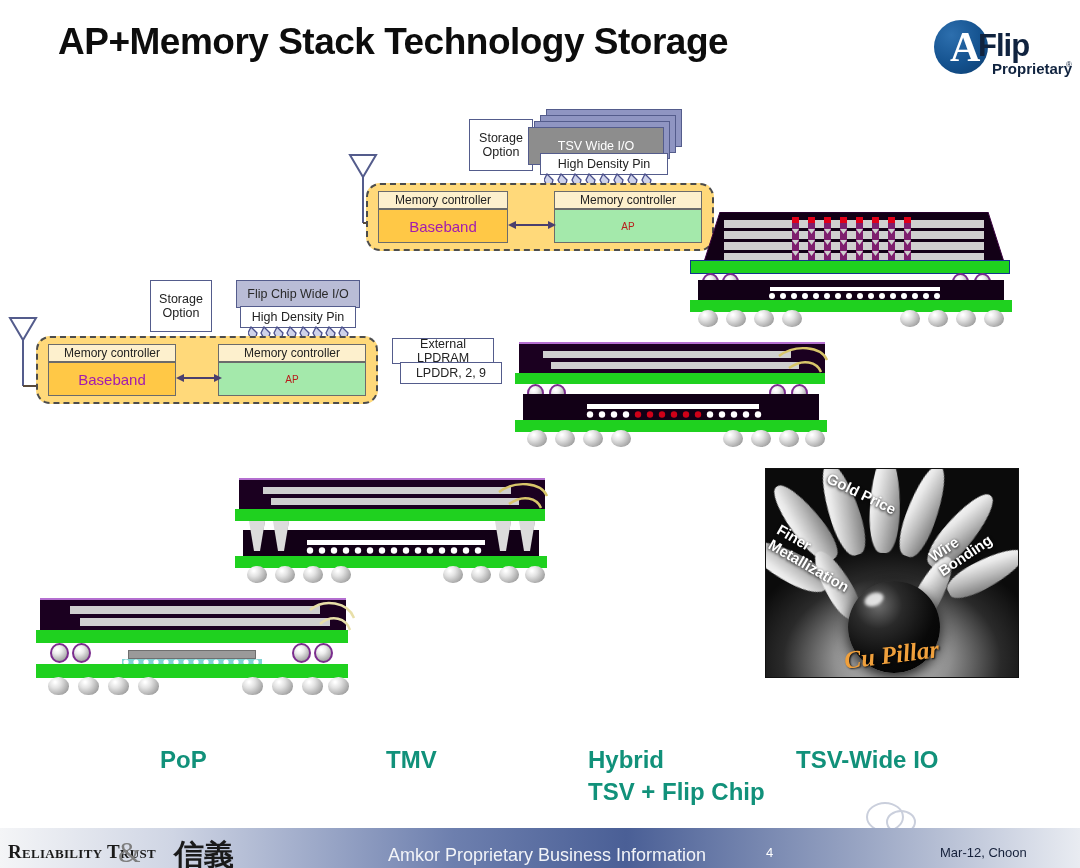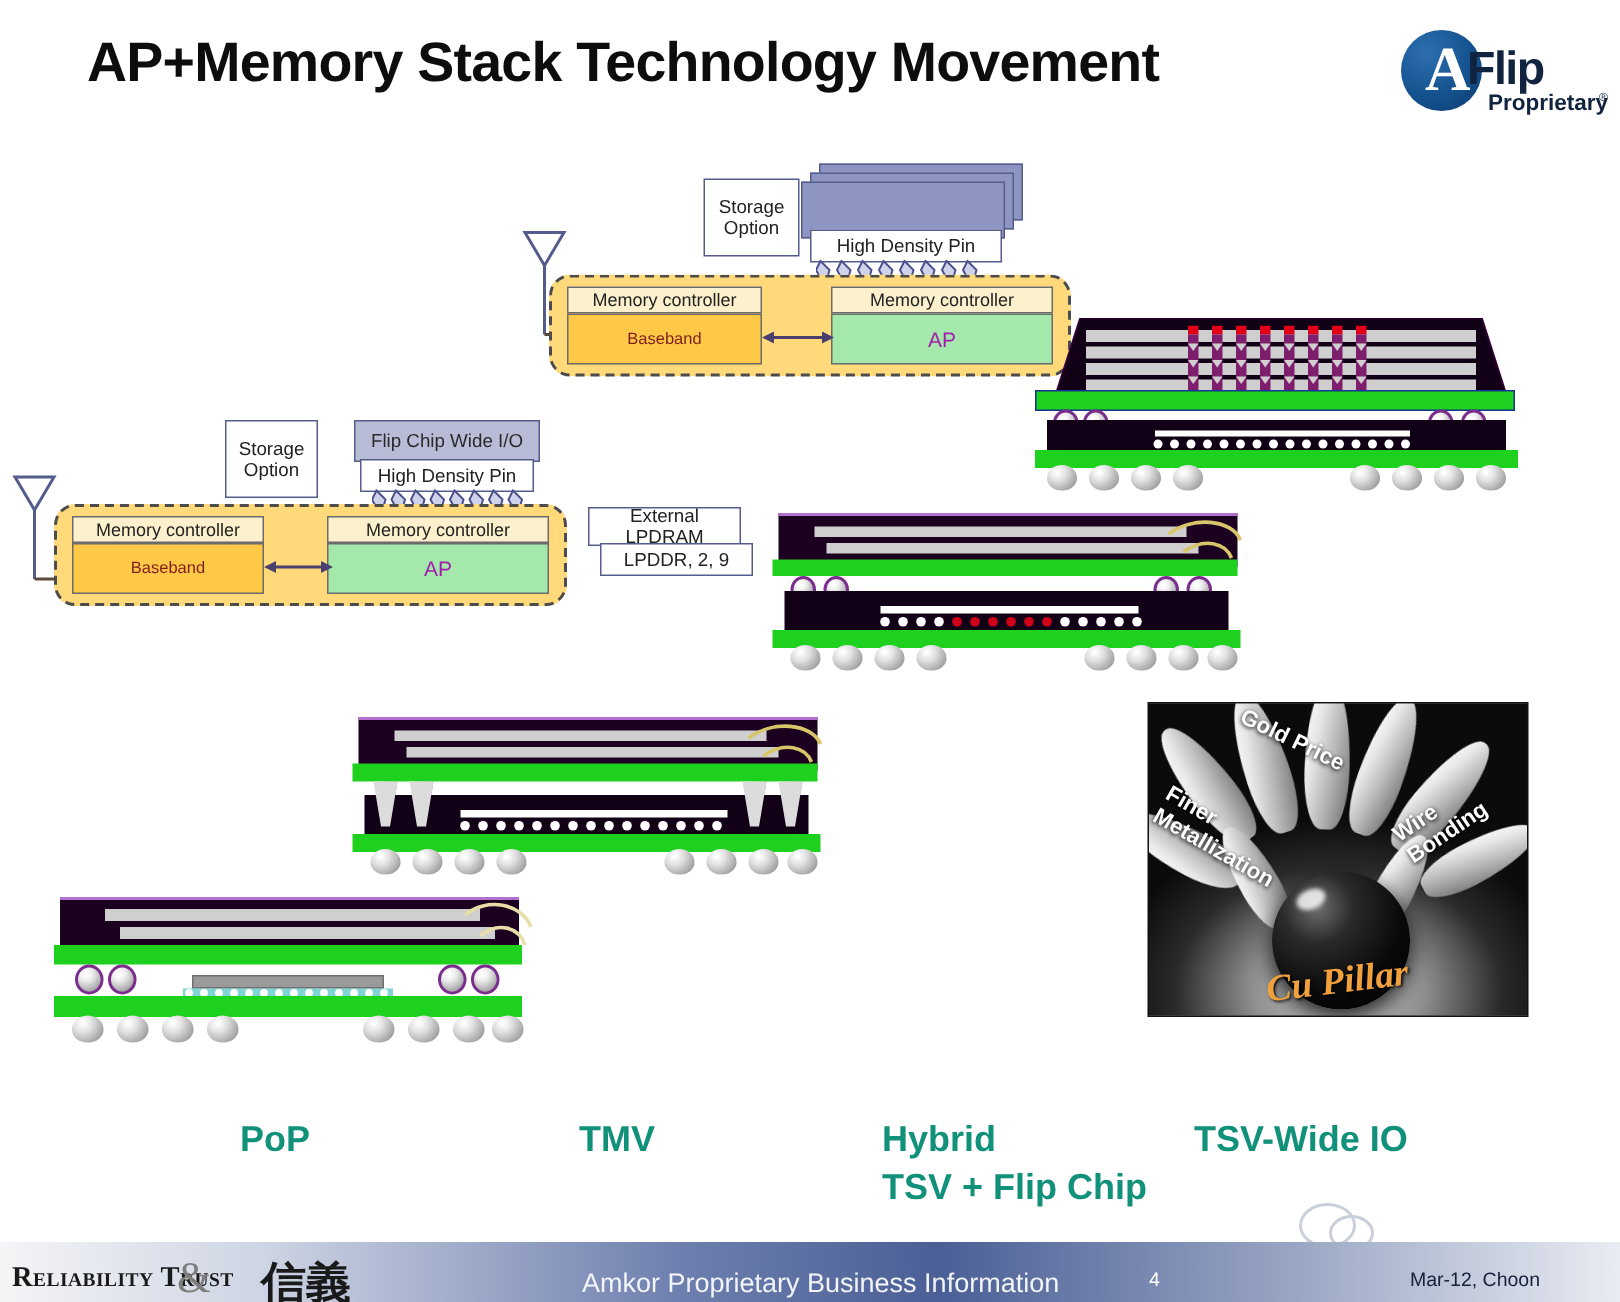--- a/index.html
+++ b/index.html
@@ -61,25 +61,25 @@
   .soc-wrap{
     background:#ffd97a;border:2px dashed #4c4c4c;border-radius:14px;
     box-sizing:border-box;
   }
   .mc-label{
     background:#fdf0cd;border:1.3px solid #6b6b6b;box-sizing:border-box;
     font-size:12px;color:#222;display:flex;align-items:center;justify-content:center;
   }
   .baseband{
     background:#ffc846;border:1.3px solid #6b6b6b;box-sizing:border-box;
-    font-size:11px;color:#7f1d1d;display:flex;align-items:center;justify-content:center;
+    font-size:15px;color:#a21caf;display:flex;align-items:center;justify-content:center;
   }
   .apblock{
     background:#a4e9ab;border:1.3px solid #6b6b6b;box-sizing:border-box;
-    font-size:14px;color:#a21caf;display:flex;align-items:center;justify-content:center;
+    font-size:10px;color:#b91c1c;display:flex;align-items:center;justify-content:center;
   }
   .mold{background:#120016;}
   .moldtop{background:#1b0020;}
   .sub-green{background:#1fd11f;}
   .die-gray{background:#cfcfcf;}
   .die-dkgray{background:#9a9a9a;}
 
   
   .ball{
     position:absolute;border-radius:50% 50% 48% 48%;
@@ -167,21 +167,21 @@
     font-family:"DejaVu Sans",sans-serif;letter-spacing:2px;
   }
   .wm-bubble{
     position:absolute;border:2.5px solid #aab2c7;border-radius:50%;
     background:transparent;
   }
 </style>
 </head>
 <body>
 
-<div class="abs" id="slide-title">AP+Memory Stack Technology Movement</div>
+<div class="abs" id="slide-title">AP+Memory Stack Technology Storage</div>
 
 <div class="abs" id="amkor-logo">
   <div class="disc"></div>
   <div class="aglyph">A</div>
   <div class="wordmark">Flip</div>
   <div class="subword">Proprietary</div>
   <div class="reg">®</div>
 </div>
 
 <div class="abs" style="left:340px;top:105px;width:380px;height:150px;">
@@ -191,20 +191,21 @@
     <line x1="17" y1="24" x2="17" y2="70" stroke="#545c8c" stroke-width="2"></line>
     <line x1="17" y1="70" x2="34" y2="70" stroke="#5a4a3a" stroke-width="2"></line>
   </svg>
 
   <div class="abs wbox" style="left:129px;top:14px;width:64px;height:52px;white-space:pre-line;">Storage
 Option</div>
 
   <div class="abs purplebox" style="left:206px;top:4px;width:136px;height:38px;"></div>
   <div class="abs purplebox" style="left:200px;top:10px;width:136px;height:38px;"></div>
   <div class="abs purplebox" style="left:194px;top:16px;width:136px;height:38px;"></div>
+  <div class="abs graybox" style="left:188px;top:22px;width:136px;height:38px;">TSV Wide I/O</div>
   <div class="abs wbox" style="left:200px;top:48px;width:128px;height:22px;">High Density Pin</div>
 
   <svg class="abs" style="left:204px;top:68px;width:118px;height:20px;" viewBox="0 0 118 20">
     <g fill="#cfd3ea" stroke="#4a4f8c" stroke-width="1.3">
       <path d="M3 1 L9 7 L6 18 L0 7 Z"></path>
         <path d="M17 1 L23 7 L20 18 L14 7 Z"></path>
       <path d="M31 1 L37 7 L34 18 L28 7 Z"></path>
         <path d="M45 1 L51 7 L48 18 L42 7 Z"></path>
       <path d="M59 1 L65 7 L62 18 L56 7 Z"></path>
         <path d="M73 1 L79 7 L76 18 L70 7 Z"></path>

